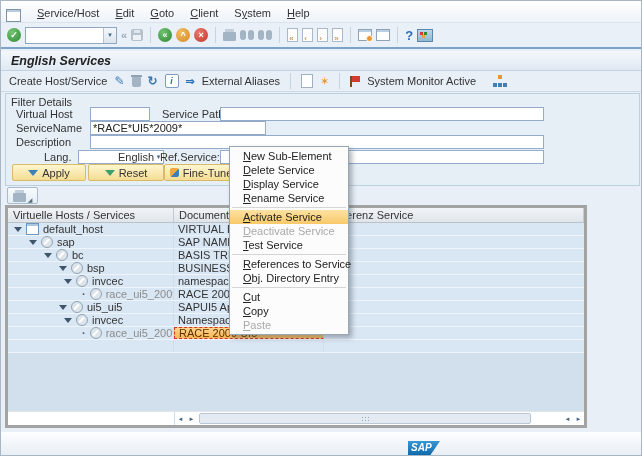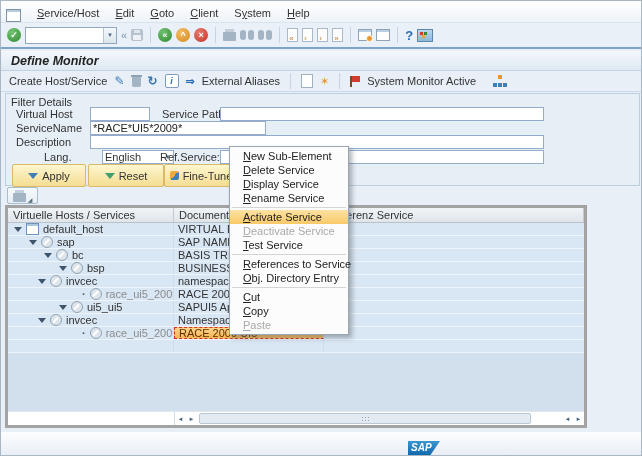--- a/index.html
+++ b/index.html
@@ -76,21 +76,21 @@
   
   .filter-panel{position:absolute;left:4px;top:92px;width:633px;height:91px;border:1px solid #bdd0e0;background:#e6eef6;}
   .fp-title{position:absolute;left:5px;top:2px;}
   .flabel{position:absolute;color:#333;}
   .finput{position:absolute;box-sizing:border-box;height:14px;background:#fff;border:1px solid #93accc;
     font:11px "Liberation Sans",sans-serif;padding:0 2px;color:#222;}
   .fselect{position:absolute;box-sizing:border-box;height:14px;background:#fff;border:1px solid #93accc;
     display:flex;align-items:center;}
   .fselect .val{flex:1;padding-left:2px;}
   .fselect .dd{width:11px;font-size:6px;color:#4a6a88;text-align:center;}
-  .ybtn{position:absolute;box-sizing:border-box;height:23px;background:linear-gradient(#fdf6d0,#f5dd92);
+  .ybtn{position:absolute;box-sizing:border-box;height:17px;background:linear-gradient(#fdf6d0,#f5dd92);
     border:1px solid #d9ba67;border-radius:2px;display:flex;align-items:center;justify-content:center;
     font:11px "Liberation Sans",sans-serif;color:#333;gap:4px;text-align:right;}
   .funnel{width:0;height:0;border-left:5px solid transparent;border-right:5px solid transparent;border-top:6px solid #3f7fb5;}
   .funnel.reset{border-top-color:#3f9f6f;}
   .ft-ico{width:9px;height:9px;background:linear-gradient(135deg,#f2a83b 50%,#3f7fb5 50%);border-radius:2px;}
 
   
   .print-btn{position:absolute;left:6px;top:186px;width:31px;height:17px;box-sizing:border-box;
     background:linear-gradient(#f7fafc,#e6eef5);border:1px solid #a8bccd;border-radius:2px;
     display:flex;align-items:center;justify-content:center;gap:2px;}
@@ -104,21 +104,21 @@
   .thcell{box-sizing:border-box;border-right:1px solid #c2cad2;display:flex;align-items:center;padding-left:5px;
     overflow:hidden;white-space:nowrap;}
   .c1{width:166px;flex:0 0 auto;}
   .c2{width:150px;flex:0 0 auto;}
   .c3{flex:1;}
   .trow{display:flex;height:12px;background:#d9e6f3;border-bottom:1px solid #eef4fb;}
   .tcell{box-sizing:border-box;display:flex;align-items:center;overflow:hidden;white-space:nowrap;}
   .tcell.c1,.tcell.c2{border-right:1px solid #cfdcea;}
   .tcell.c2{padding-left:4px;}
   .lvl0{padding-left:6px;}.lvl1{padding-left:21px;}.lvl2{padding-left:36px;}
-  .lvl3{padding-left:51px;}.lvl4{padding-left:30px;}.lvl5{padding-left:74px;}
+  .lvl3{padding-left:51px;}.lvl4{padding-left:56px;}.lvl5{padding-left:74px;}
   .tri{width:0;height:0;border-left:4px solid transparent;border-right:4px solid transparent;border-top:5px solid #3f556b;
     margin-right:4px;flex:0 0 auto;}
   .bullet{color:#555;margin-right:4px;font-weight:bold;}
   .host-ico{flex:0 0 auto;width:11px;height:10px;background:#fff;border:1px solid #6f94bd;margin-right:4px;position:relative;}
   .host-ico::before{content:"";position:absolute;top:0;left:0;right:0;height:2px;background:#a9c7e0;}
   .svc-ico{flex:0 0 auto;width:10px;height:10px;border-radius:50%;background:#dde4ea;border:1px solid #8fa3b5;
     margin-right:4px;position:relative;overflow:hidden;}
   .svc-ico::before{content:"";position:absolute;left:1px;top:4px;width:7px;height:2px;background:#fff;transform:rotate(-45deg);}
   .gray{color:#8c8c8c;}
   .selcell{background:linear-gradient(#fdd38d,#fab654);border:1px dashed #d0342a;color:#5a3200;}
@@ -202,21 +202,21 @@
     <span class="tsep"></span>
     <span class="win-ico newsess"></span>
     <span class="win-ico"></span>
     <span class="tsep"></span>
     <span class="help-ico">?</span>
     <span class="monitor-ico"></span>
   </div>
   <div class="accent-line"></div>
 
   <div class="titlebar">
-    <span>Define Monitor</span>
+    <span>English Services</span>
   </div>
 
   <div class="appbar">
     <span class="txt-btn">Create Host/Service</span>
     <span class="pencil">✎</span>
     <span class="trash-ico"></span>
     <span class="refresh-ico">↻</span>
     <span class="info-ico">i</span>
     <span class="arrow-blue">⇒</span>
     <span class="txt-btn">External Aliases</span>
@@ -233,21 +233,21 @@
     <span class="fp-title">Filter Details</span>
     <span class="flabel" style="left:10px;top:14px;">Virtual Host</span>
     <input class="finput" style="left: 84px; top: 13px; width: 60px;" value="">
     <span class="flabel" style="left:156px;top:14px;">Service Path</span>
     <input class="finput" style="left: 214px; top: 13px; width: 324px;" value="">
     <span class="flabel" style="left:10px;top:28px;">ServiceName</span>
     <input class="finput" style="left: 84px; top: 27px; width: 176px;" value="*RACE*UI5*2009*">
     <span class="flabel" style="left:10px;top:42px;">Description</span>
     <input class="finput" style="left: 84px; top: 41px; width: 454px;" value="">
     <span class="flabel" style="left:10px;top:57px;padding-left:28px;">Lang.</span>
-    <span class="fselect" style="left:96px;top:56px;width:72px;">
+    <span class="fselect" style="left:72px;top:56px;width:86px;padding-left:37px;">
       <span class="val">English</span>
       <span class="dd">▼</span>
     </span>
     <span class="flabel" style="left:154px;top:57px;">Ref.Service:</span>
     <input class="finput" style="left: 214px; top: 56px; width: 324px;" value="">
     <span class="ybtn" style="left:6px;top:70px;width:74px;">
       <span class="funnel"></span>
       <span>Apply</span>
     </span>
     <span class="ybtn" style="left:82px;top:70px;width:76px;">

